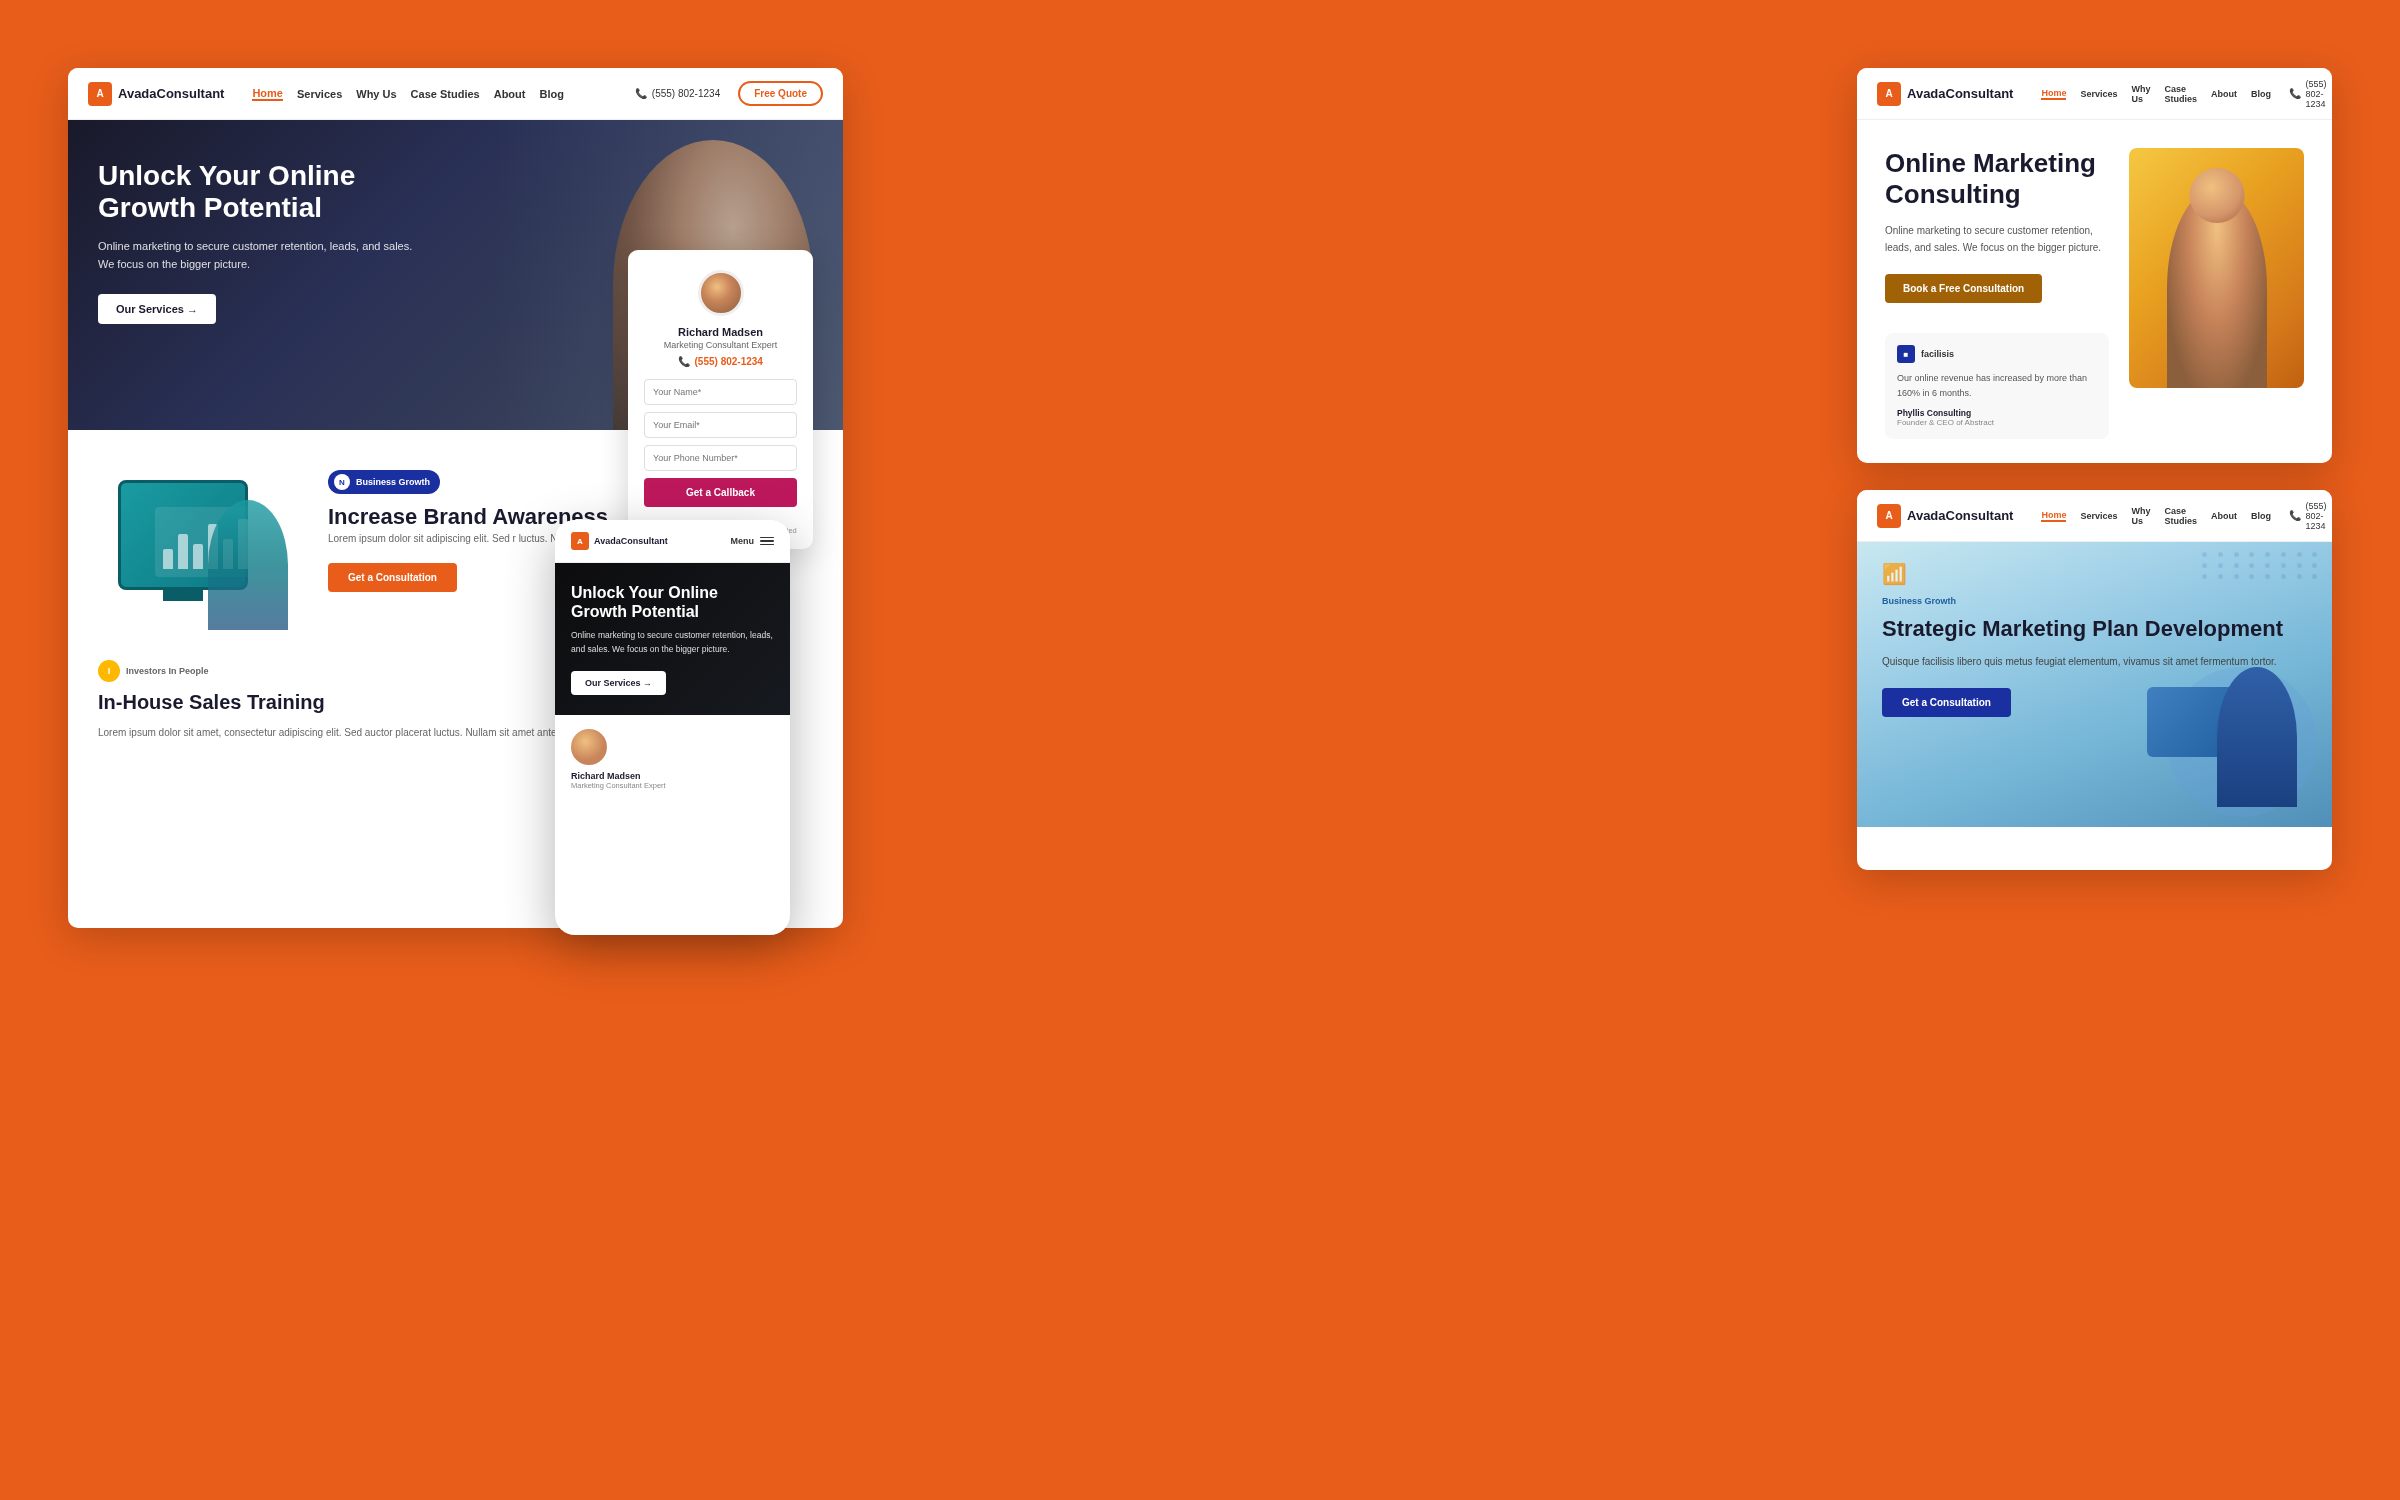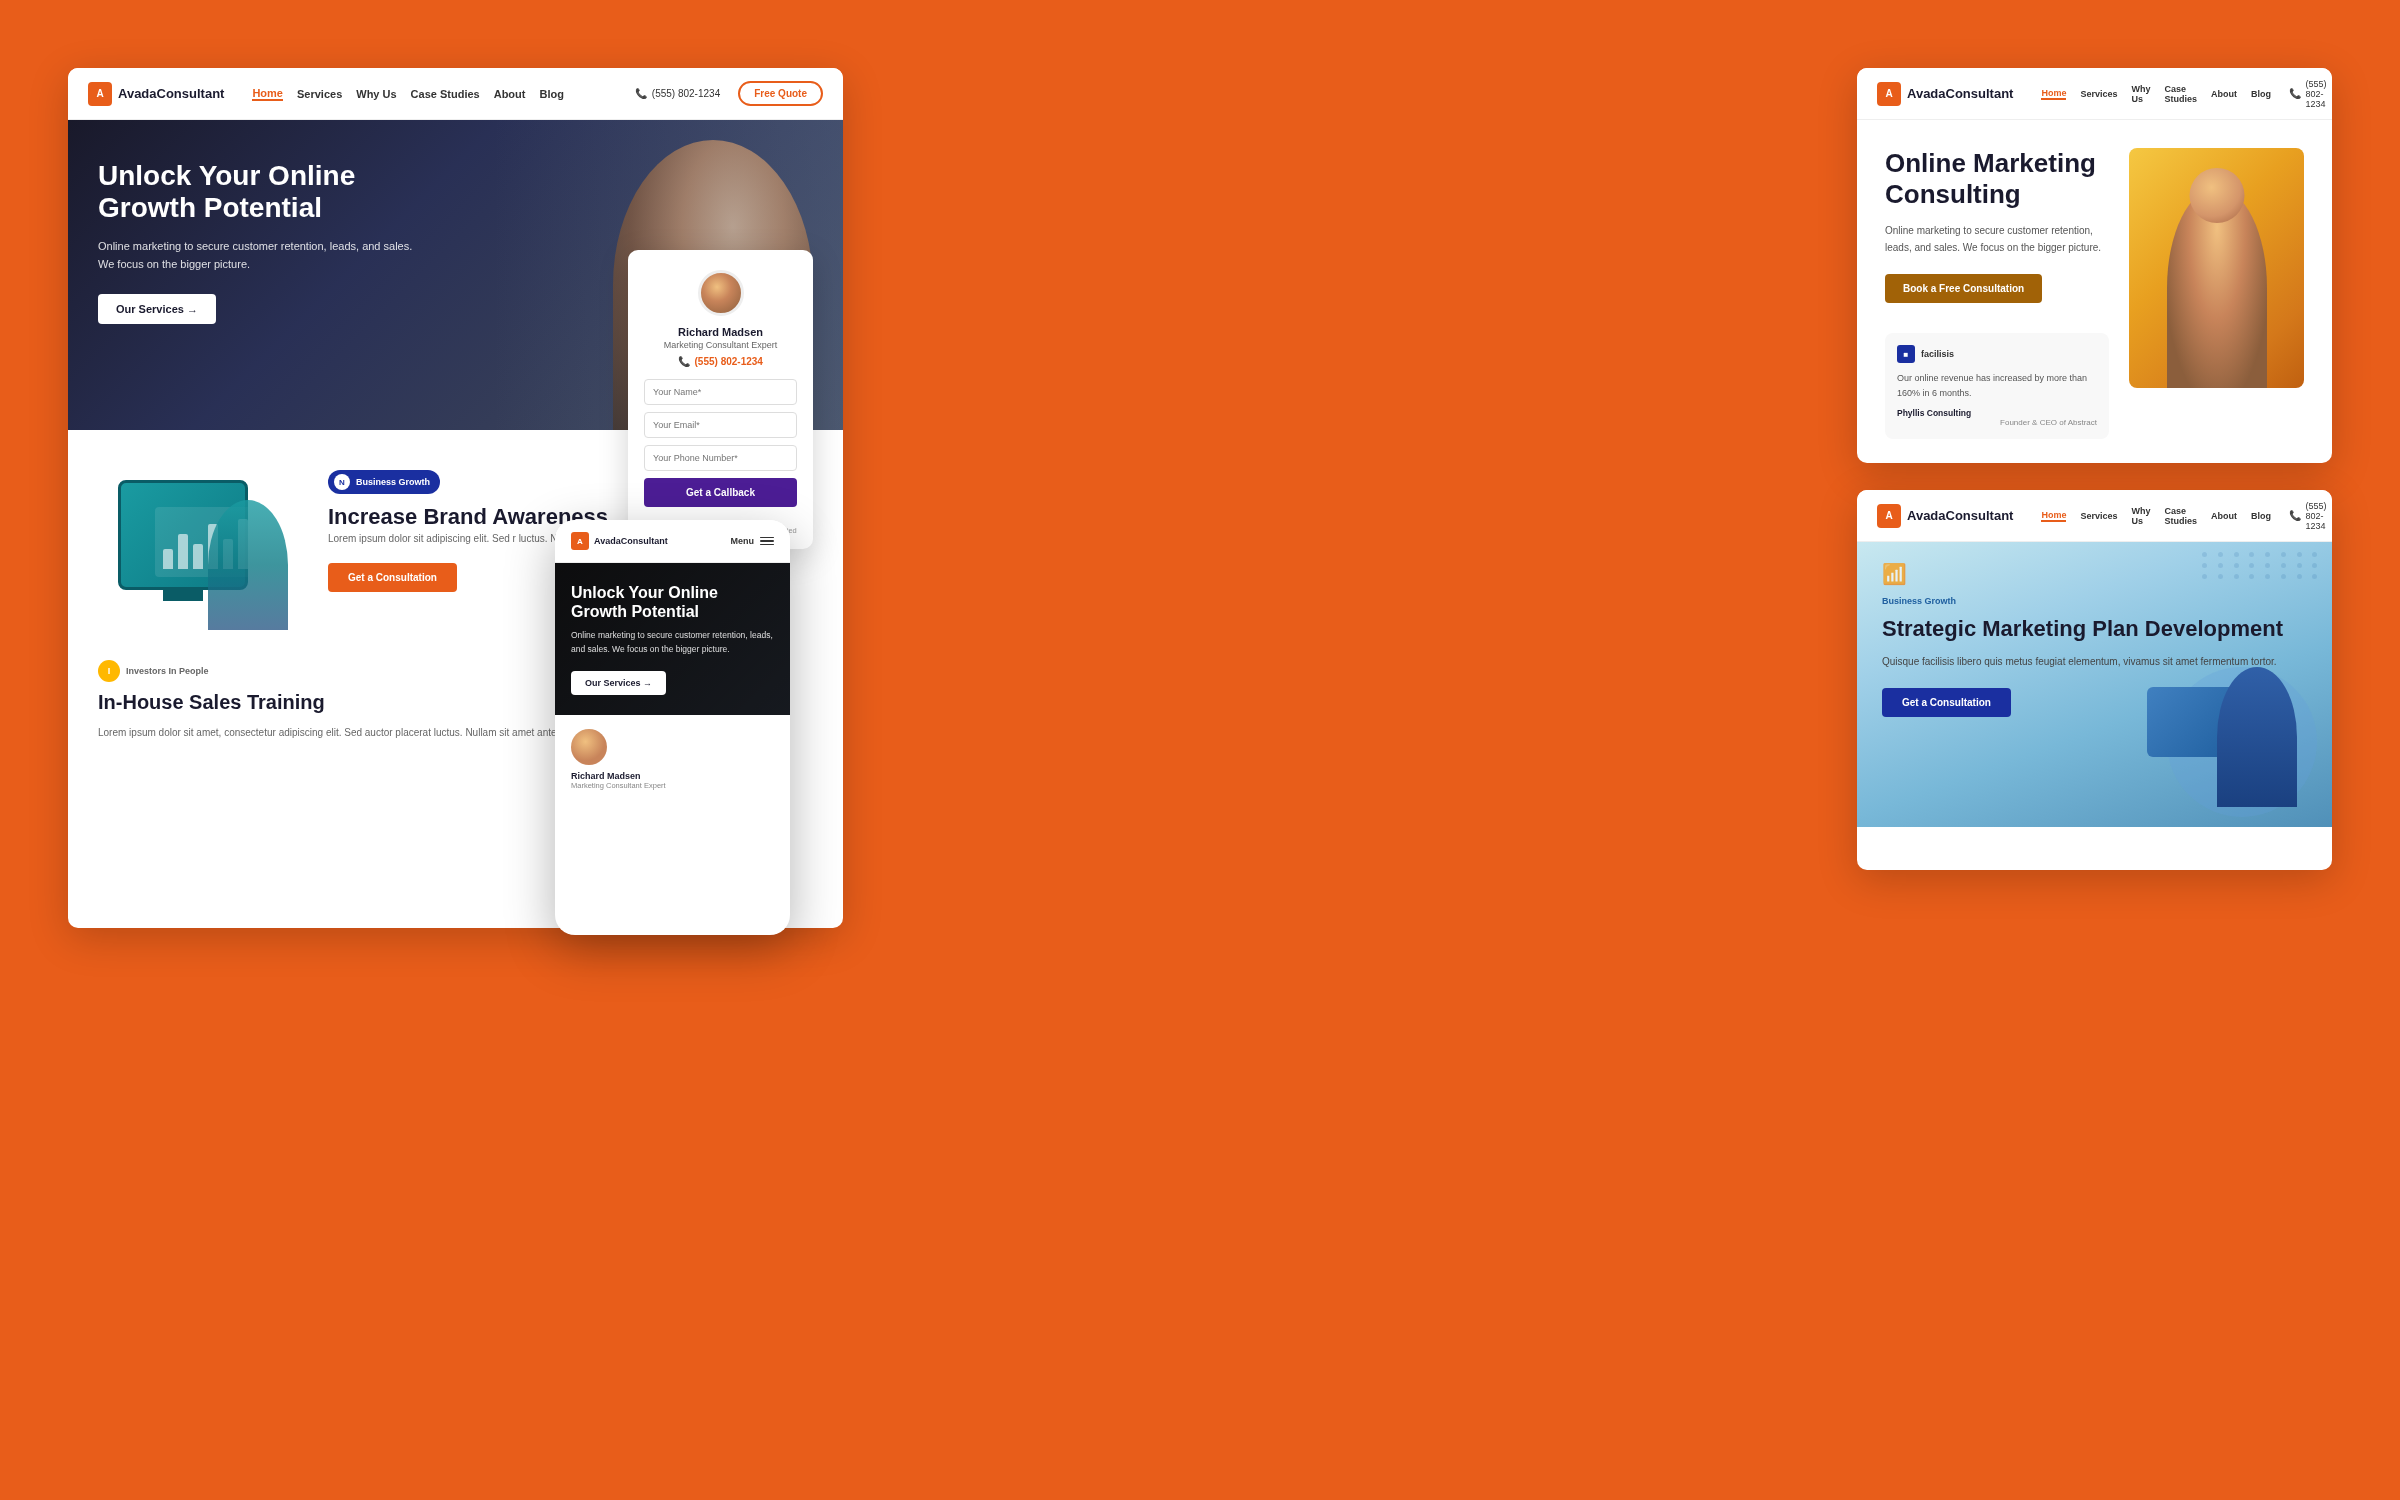--- a/index.html
+++ b/index.html
@@ -208,21 +208,21 @@
       border: 1px solid #ddd;
       border-radius: 4px;
       padding: 7px 8px;
       font-size: 9px;
       color: #999;
       margin-bottom: 7px;
       outline: none;
     }
     .callback-submit {
       width: 100%;
-      background: #4c1d95;
+      background: #be185d;
       color: #fff;
       border: none;
       border-radius: 4px;
       padding: 9px;
       font-size: 10px;
       font-weight: 700;
       cursor: pointer;
       margin-bottom: 19px;
     }
     .callback-disclaimer {
@@ -480,21 +480,20 @@
       margin-bottom: 8px;
     }
     .tr-author {
       font-size: 8.5px;
       font-weight: 700;
       color: #1a1a2e;
     }
     .tr-author-role {
       font-size: 8px;
       color: #888;
-      text-align: right;
     }
     .tr-right {
       flex: 0 0 175px;
       position: relative;
     }
     .tr-photo {
       width: 175px;
       height: 240px;
       background: linear-gradient(135deg, #f5c842 0%, #e8a020 40%, #d4781a 80%, #c06010 100%);
       border-radius: 8px;

